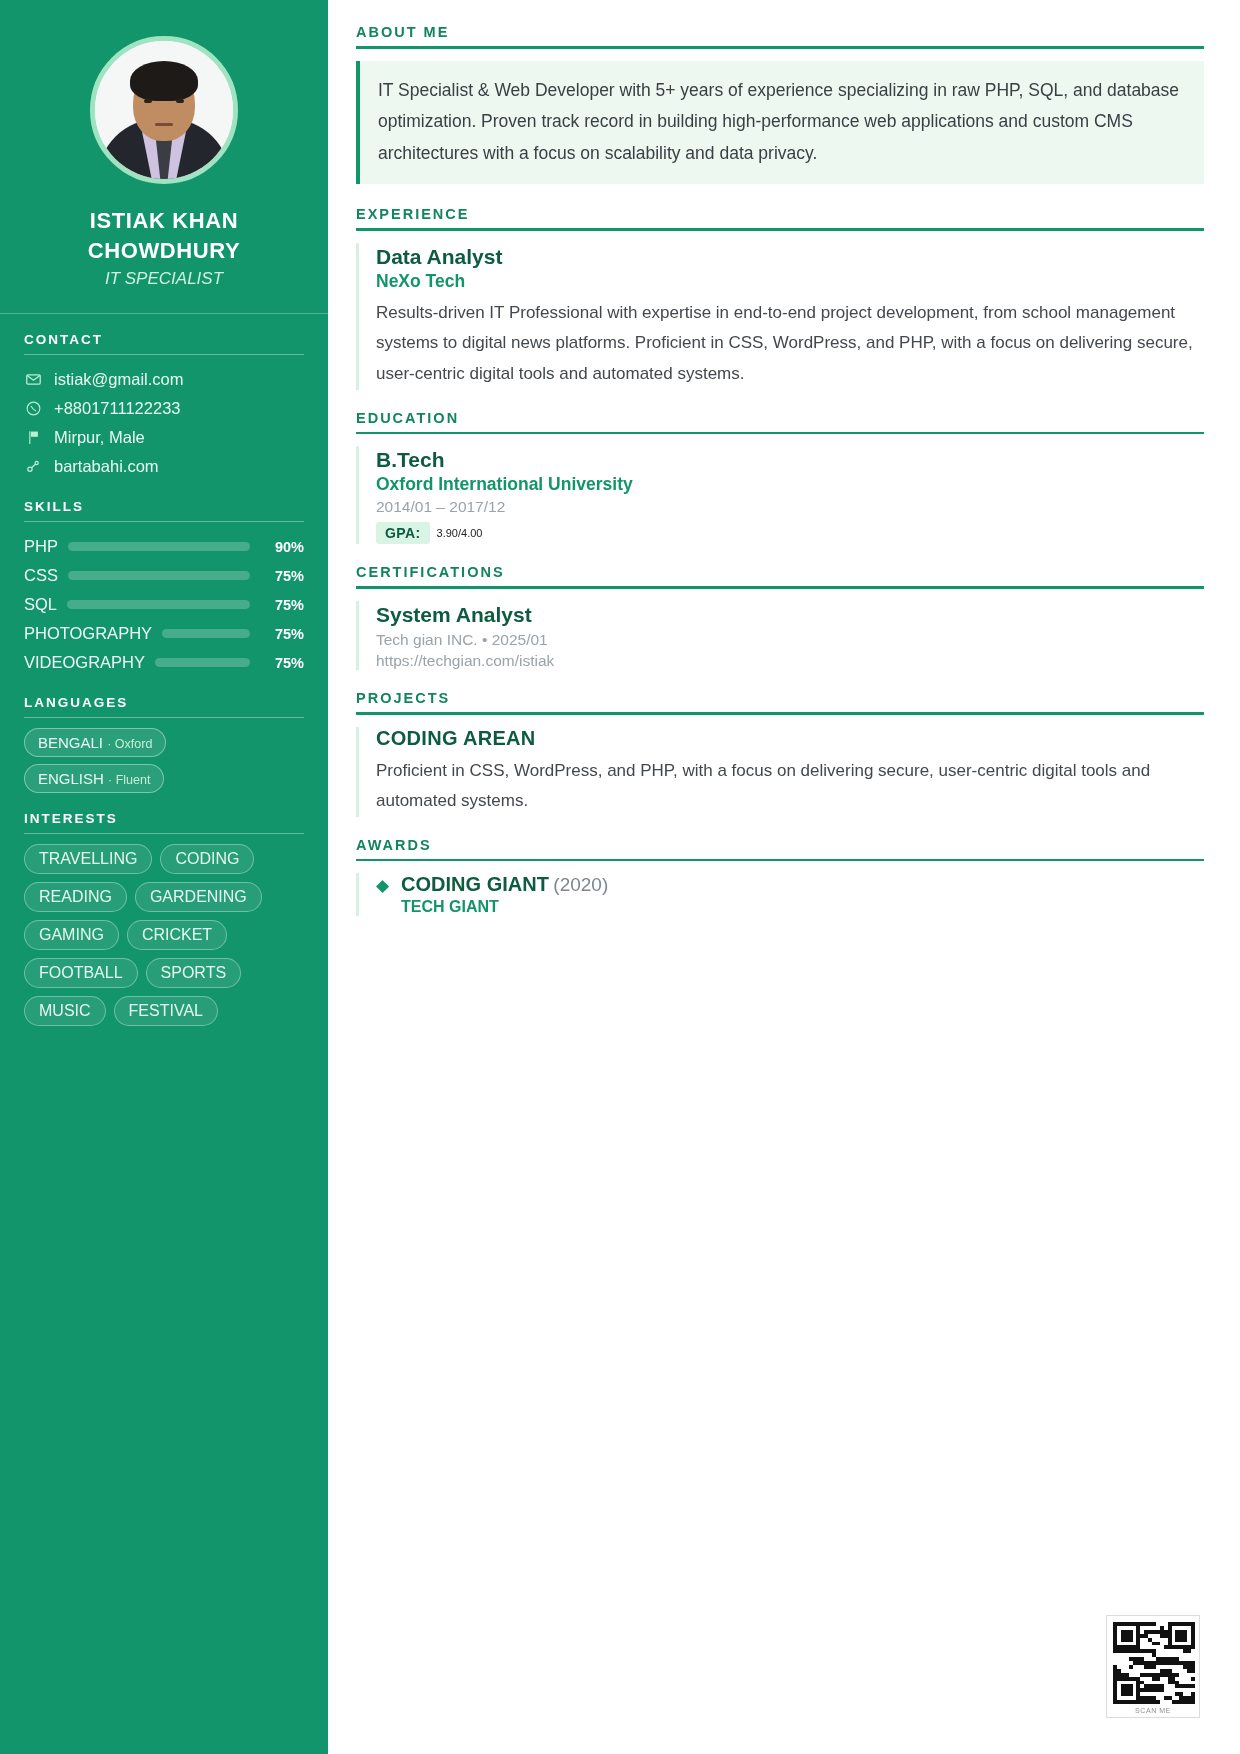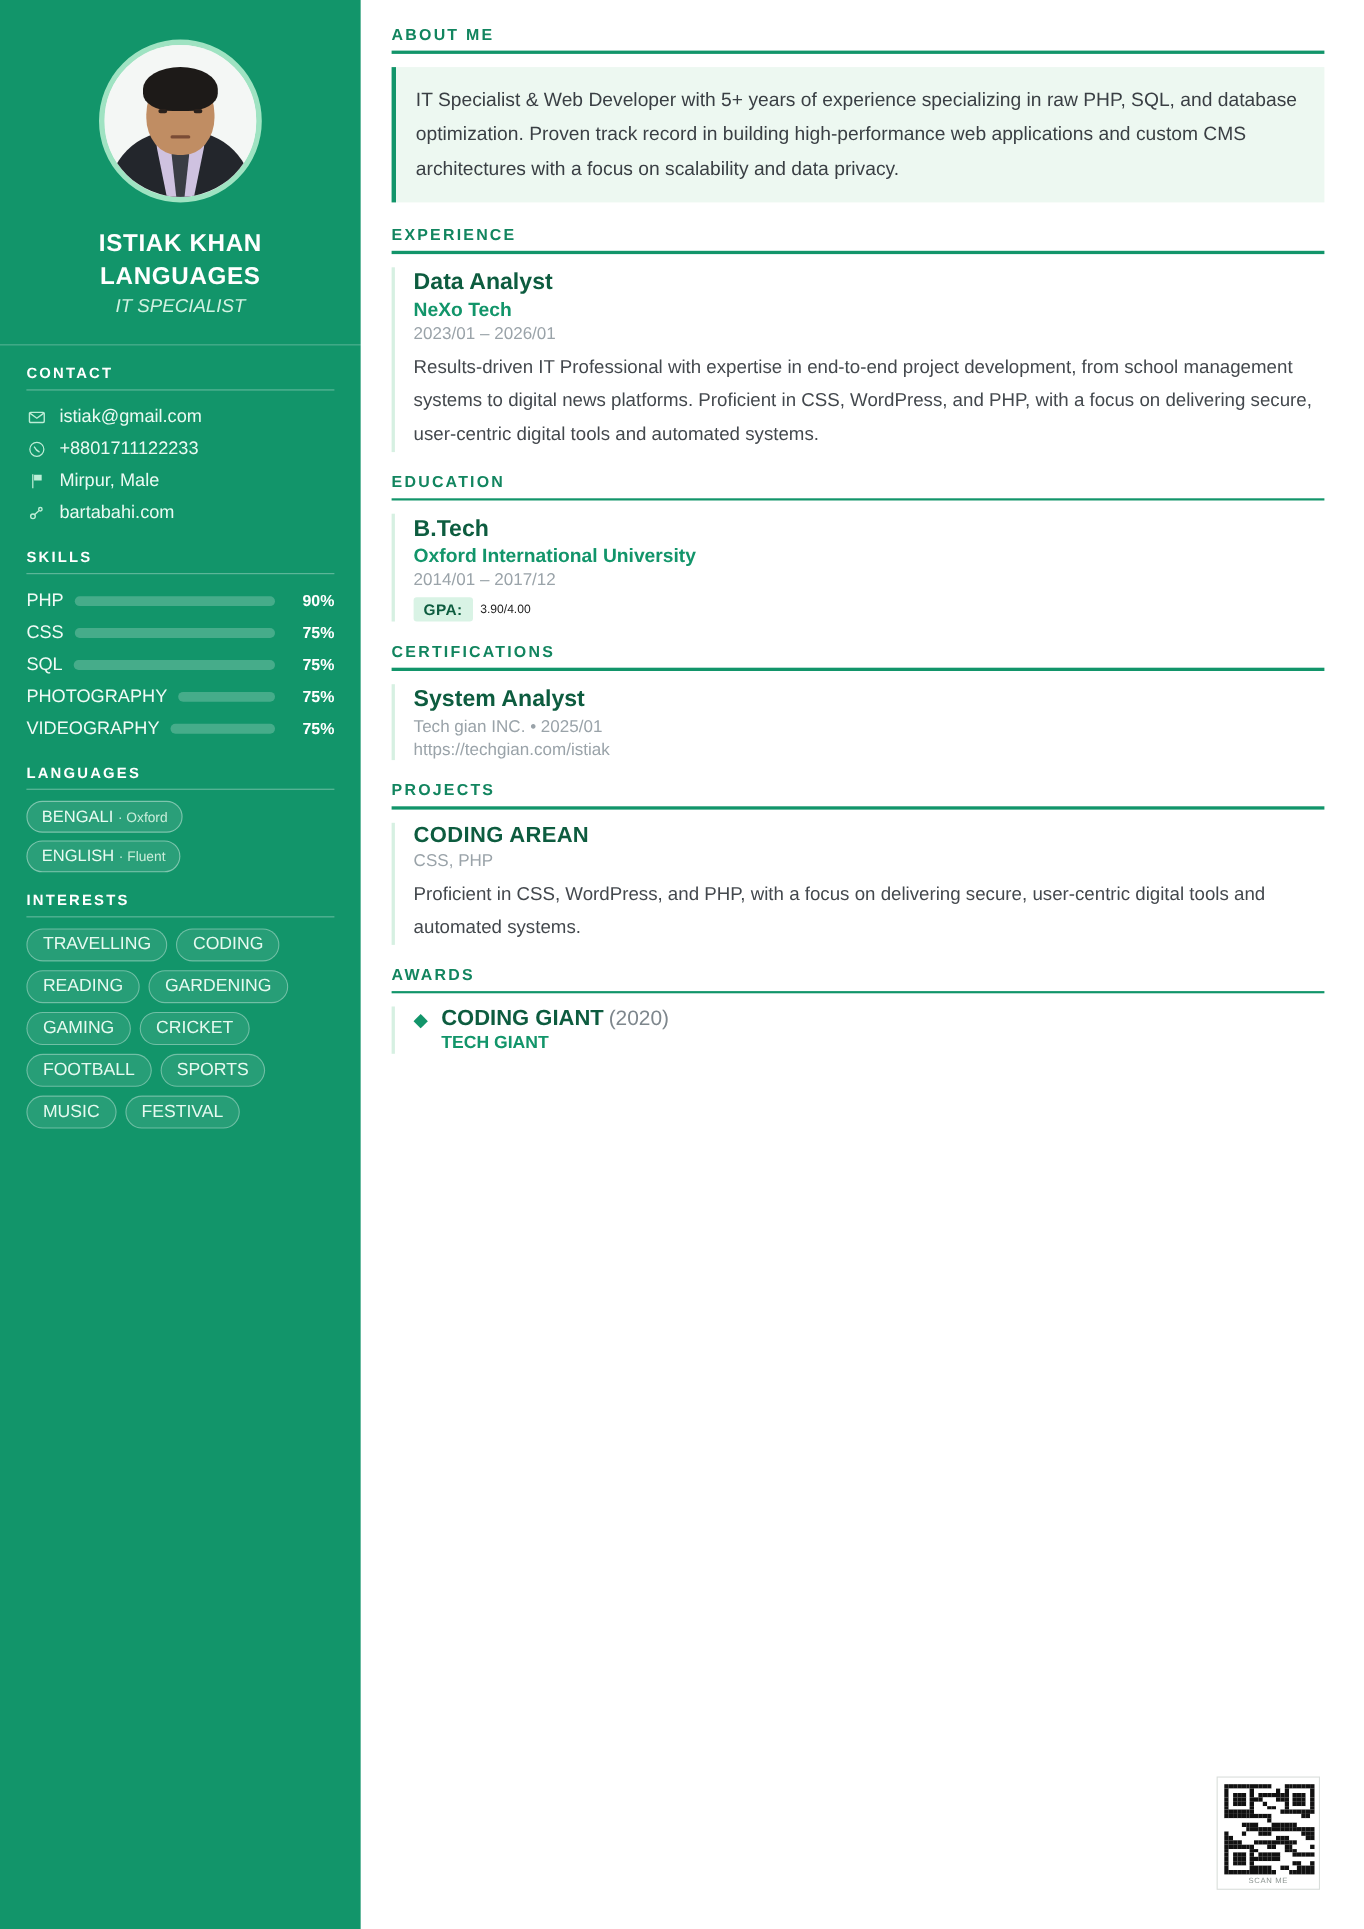--- a/index.html
+++ b/index.html
@@ -286,21 +286,21 @@
         <div class="ph-shirt"></div>
         <div class="ph-tie"></div>
         <div class="ph-head"></div>
         <div class="ph-hair"></div>
         <div class="ph-eye l"></div>
         <div class="ph-eye r"></div>
         <div class="ph-mouth"></div>
       </div>
     </div>
 
-    <div class="fullname">ISTIAK KHAN LANGUAGES</div>
+    <div class="fullname">ISTIAK KHAN CHOWDHURY</div>
     <div class="role">IT SPECIALIST</div>
 
     <div class="sb-divider"></div>
 
     <section class="sb-sec">
       <div class="sb-title">CONTACT</div>
       <div class="sb-rule"></div>
 
       <div class="contact-row">
         <span class="c-icon">
@@ -412,21 +412,20 @@
       <div class="m-rule"></div>
       <div class="about-box">IT Specialist &amp; Web Developer with 5+ years of experience specializing in raw PHP, SQL, and database optimization. Proven track record in building high-performance web applications and custom CMS architectures with a focus on scalability and data privacy.</div>
     </section>
 
     <section class="m-sec">
       <div class="m-title">EXPERIENCE</div>
       <div class="m-rule"></div>
       <div class="entry">
         <div class="e-title">Data Analyst</div>
         <div class="e-org">NeXo Tech</div>
-        <div class="e-date">2023/01 – 2026/01</div>
         <div class="e-desc">Results-driven IT Professional with expertise in end-to-end project development, from school management systems to digital news platforms. Proficient in CSS, WordPress, and PHP, with a focus on delivering secure, user-centric digital tools and automated systems.</div>
       </div>
     </section>
 
     <section class="m-sec">
       <div class="m-title">EDUCATION</div>
       <div class="m-rule"></div>
       <div class="entry">
         <div class="e-title">B.Tech</div>
         <div class="e-org">Oxford International University</div>
@@ -446,21 +445,20 @@
         <div class="e-meta">Tech gian INC. • 2025/01</div>
         <div class="e-meta">https://techgian.com/istiak</div>
       </div>
     </section>
 
     <section class="m-sec">
       <div class="m-title">PROJECTS</div>
       <div class="m-rule"></div>
       <div class="entry">
         <div class="proj-title">CODING AREAN</div>
-        <div class="e-meta">CSS, PHP</div>
         <div class="e-desc">Proficient in CSS, WordPress, and PHP, with a focus on delivering secure, user-centric digital tools and automated systems.</div>
       </div>
     </section>
 
     <section class="m-sec">
       <div class="m-title">AWARDS</div>
       <div class="m-rule"></div>
       <div class="entry">
         <div class="award-row">
           <span class="award-bullet">◆</span>

